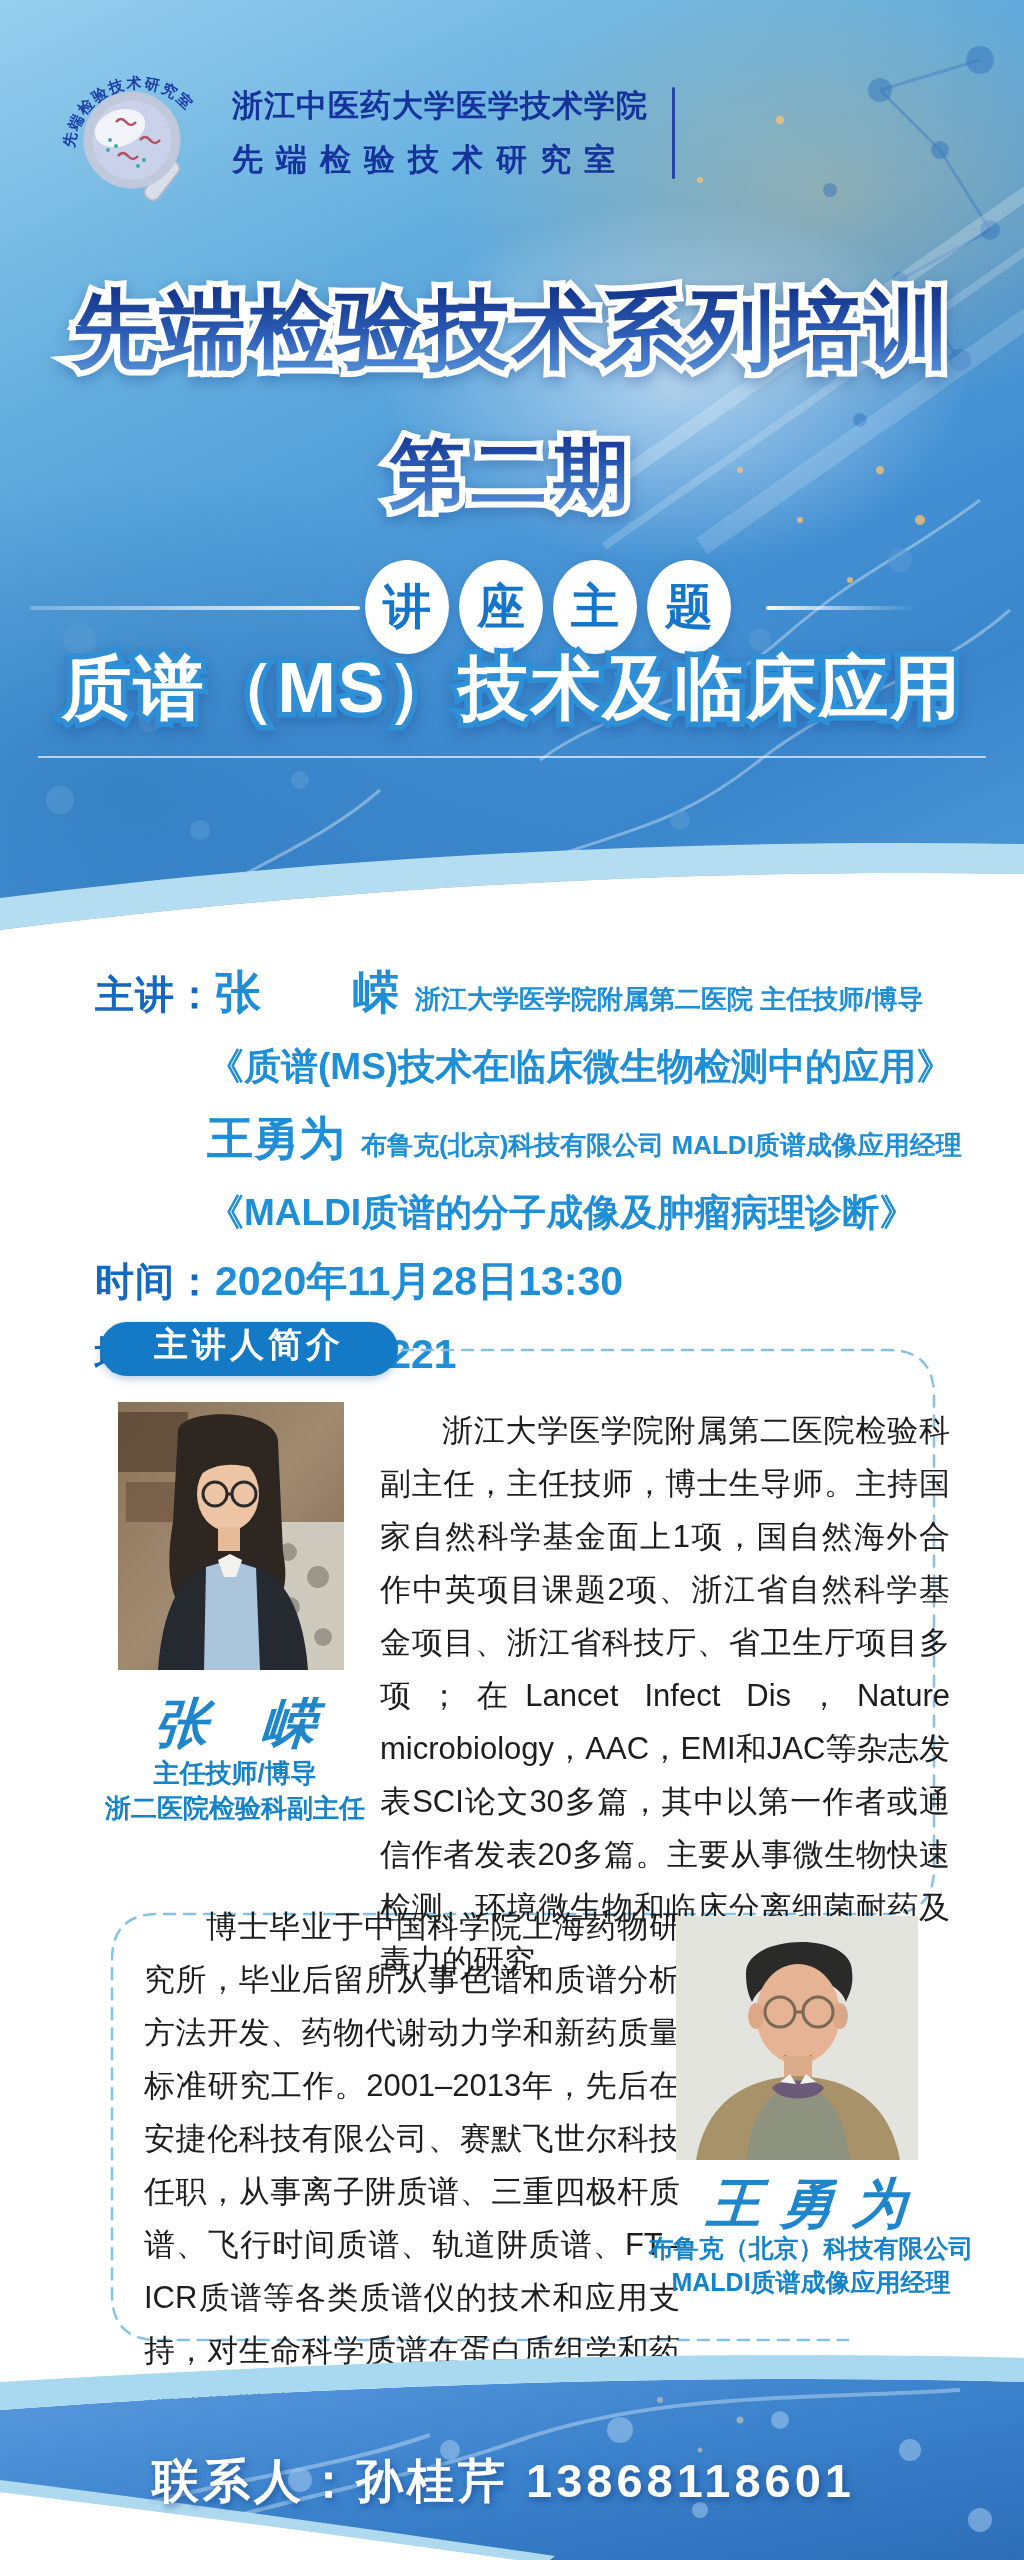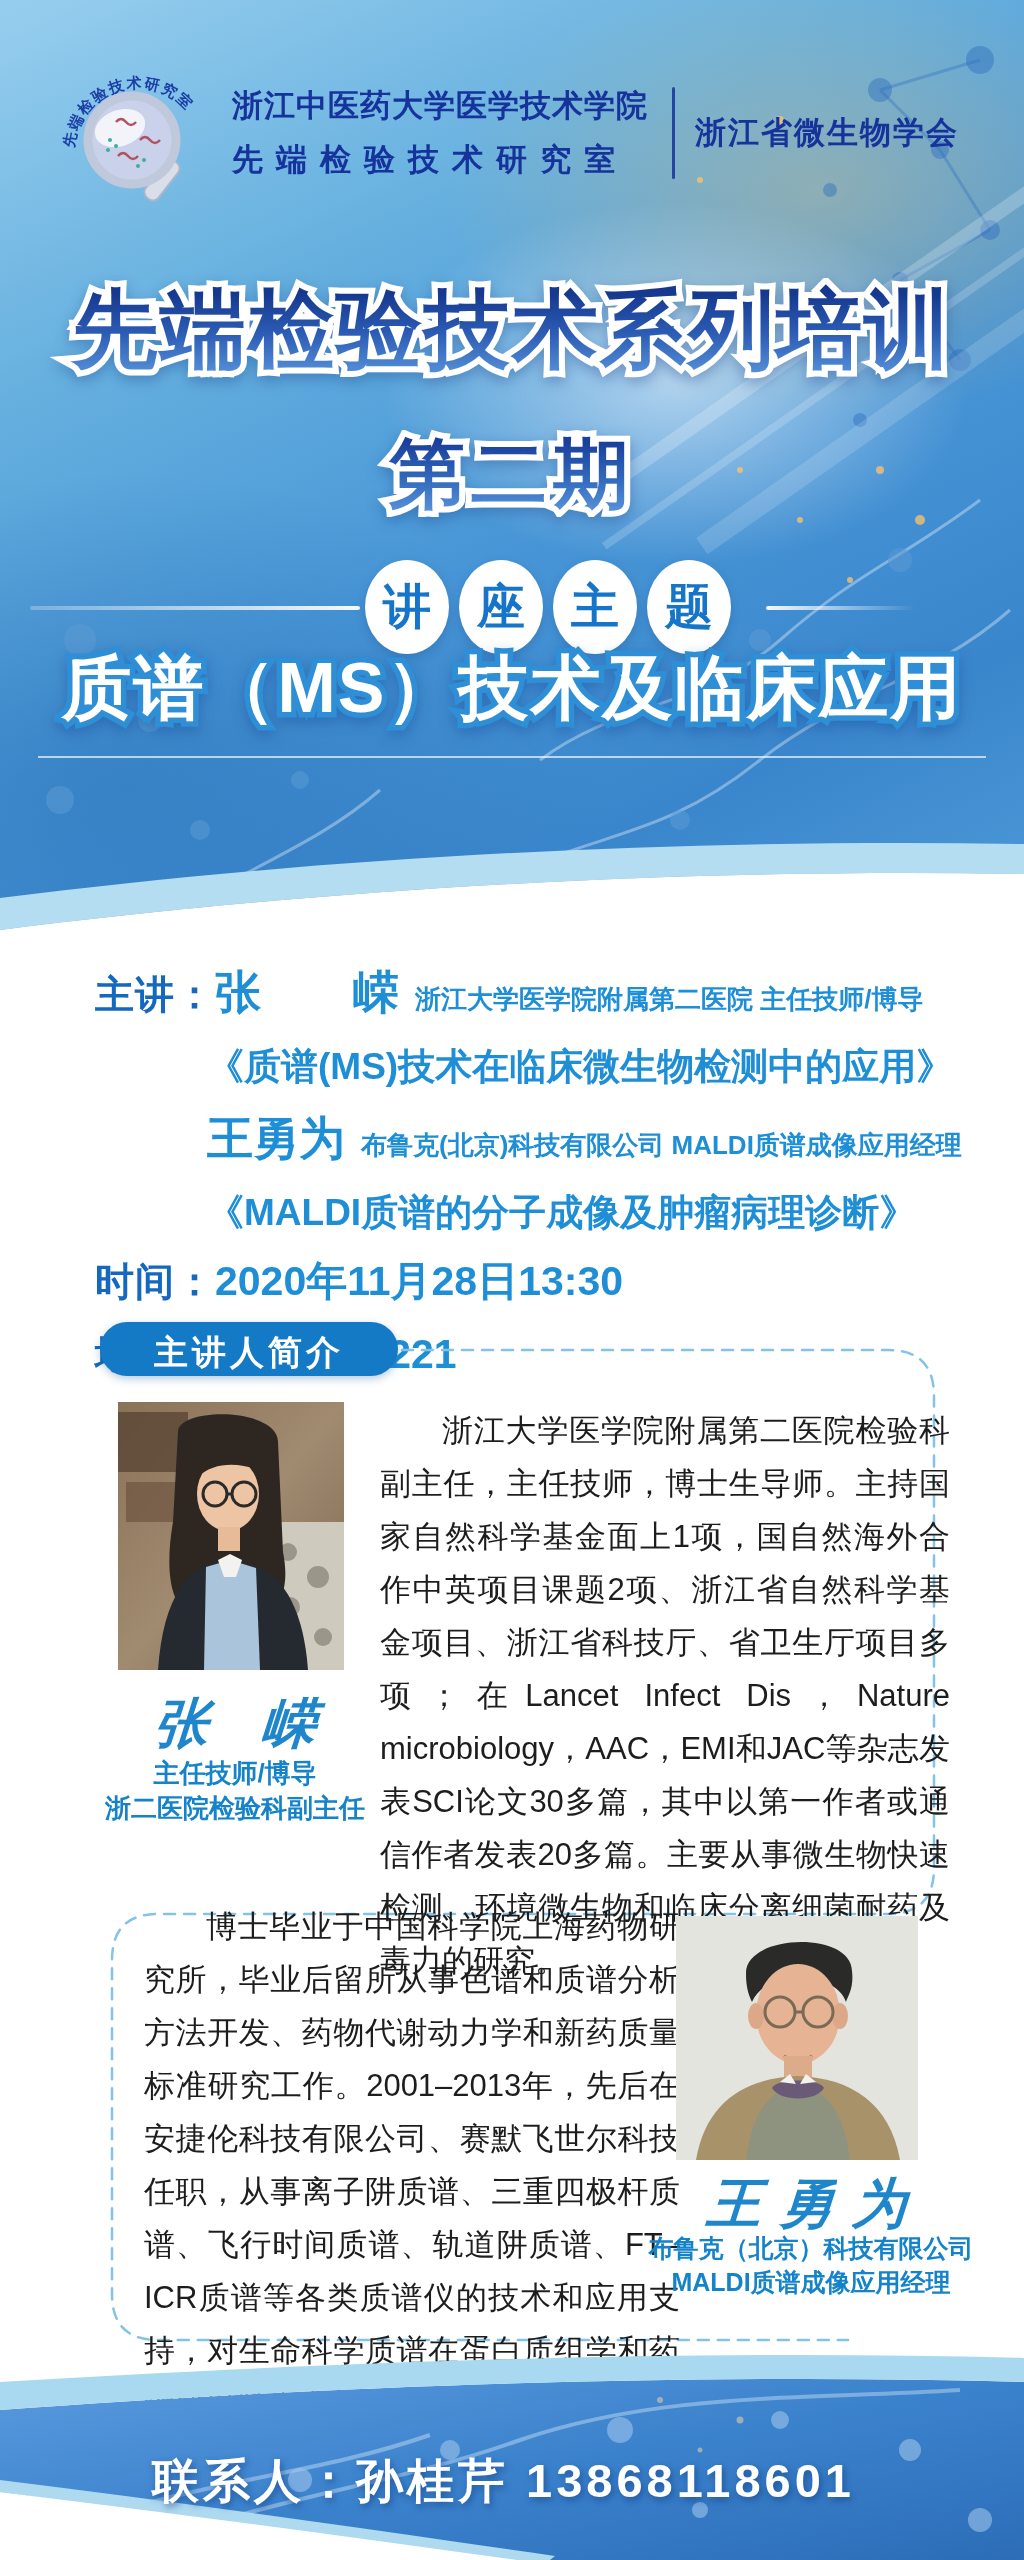--- a/index.html
+++ b/index.html
@@ -62,21 +62,21 @@
   .info-row{display:flex;align-items:baseline;margin-bottom:18px;white-space:nowrap;}
   .info-label{flex:0 0 112px;font-size:39px;font-weight:bold;color:#1468bf;letter-spacing:1px;}
   .sp-name{font-size:46px;font-weight:bold;color:#1e8ed6;}
   .sp-affil{font-size:26px;font-weight:bold;color:#1e8ed6;margin-left:16px;}
   .sp-talk{font-size:37px;font-weight:bold;color:#1e8ed6;letter-spacing:0;}
   .info-value{font-size:41px;font-weight:bold;color:#1e8ed6;}
   .row-talk{margin-bottom:16px;}
 
   
   .section-pill{position:absolute;left:100px;top:1322px;width:298px;height:54px;border-radius:27px;
-      background:#147ac5;display:flex;align-items:flex-end;justify-content:center;box-shadow:0 3px 8px rgba(20,90,160,.3);}
+      background:#147ac5;display:flex;align-items:flex-start;justify-content:center;box-shadow:0 3px 8px rgba(20,90,160,.3);}
   .section-pill span{color:#ffffff;font-size:34px;font-weight:900;letter-spacing:4px;}
 
   .dash-overlay{position:absolute;left:0;top:0;width:1024px;height:2560px;pointer-events:none;}
 
   .photo-frame{position:absolute;overflow:hidden;background:#ddd;}
   .photo1{left:118px;top:1402px;width:226px;height:268px;}
   .photo2{left:676px;top:1916px;width:242px;height:244px;}
   .photo-frame svg{display:block;width:100%;height:100%;}
 
   .script-name{position:absolute;text-align:center;font-family:"DejaVu Serif","Liberation Serif",serif;
@@ -183,21 +183,20 @@
             <circle cx="50" cy="102" r="2"></circle>
           <circle cx="86" cy="112" r="2"></circle>
             <circle cx="80" cy="118" r="2"></circle>
         </g>
       </svg>
       <div class="org-block">
         <div class="org-line1">浙江中医药大学医学技术学院</div>
         <div class="org-line2">先端检验技术研究室</div>
       </div>
       <div class="org-divider"></div>
-      <div class="society">浙江省微生物学会</div>
     </div>
 
     <div class="outlined hero-title">
       <span class="layer stroke">先端检验技术系列培训</span>
       <span class="layer fill">先端检验技术系列培训</span>
     </div>
 
     <div class="outlined hero-session">
       <span class="layer stroke">第二期</span>
       <span class="layer fill">第二期</span>

